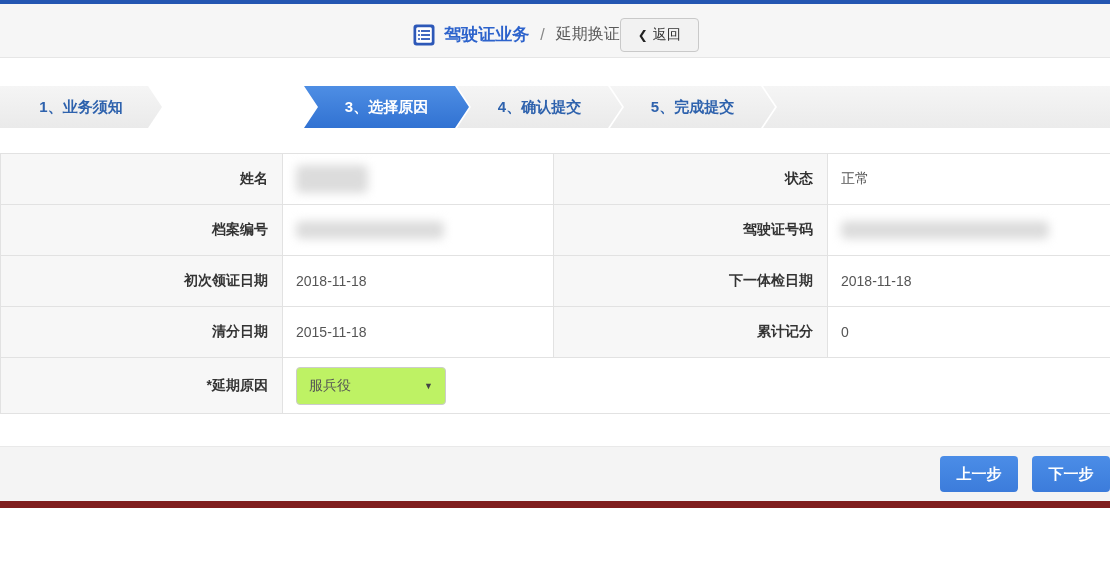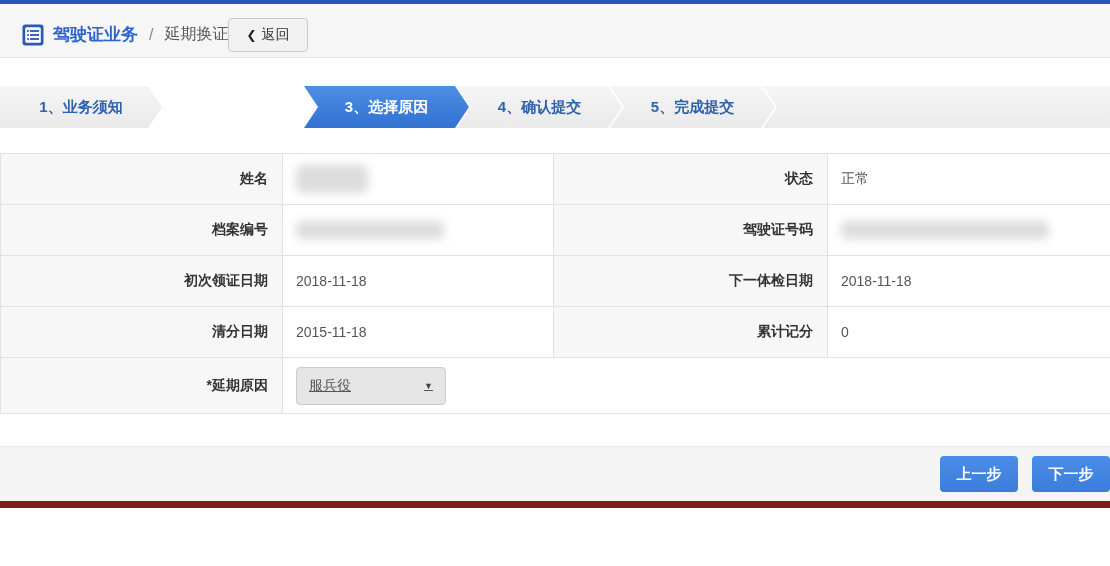--- a/index.html
+++ b/index.html
@@ -8,21 +8,21 @@
     width:1110px; height:566px;
     font-family:"Liberation Sans","DejaVu Sans",sans-serif;
     position:relative; overflow:hidden;
   }
   
   .topbar { height:4px; background:#2456b2; width:100%; }
 
   
   .header {
     height:54px; background:#f6f6f6; border-bottom:1px solid #e6e6e6;
-    display:flex; align-items:center; justify-content:flex-start;
+    display:flex; align-items:center; justify-content:center;
     padding:8px 20px 0 22px;
   }
   .header-left { display:flex; align-items:center; gap:9px; }
   .list-icon { width:22px; height:22px; display:block; }
   .title-primary { color:#2d63cc; font-size:17px; font-weight:bold; }
   .title-sep { color:#888; font-size:16px; margin:0 2px; }
   .title-secondary { color:#5a5a5a; font-size:16px; }
   .back-btn {
     background:#f2f2f2; border:1px solid #c9c9c9; border-radius:4px;
     padding:7px 17px; font-size:14px; color:#333; cursor:pointer;
@@ -78,22 +78,22 @@
   .col-l2 { width:274px; } .col-v2 { width:283px; }
 
   .redacted { background:#dcdcdc; border-radius:5px; filter:blur(5px); }
   .redacted.name  { width:72px;  height:28px; }
   .redacted.file  { width:148px; height:18px; }
   .redacted.licno { width:208px; height:18px; }
 
   
   .select-box {
     width:150px; height:38px; border:1px solid #ccc; border-radius:4px;
-    background:#e5e5e5; display:flex; align-items:center;
-    padding:0 12px; cursor:pointer; justify-content:space-between;text-decoration:underline;
+    background:#bef264; display:flex; align-items:center;
+    padding:0 12px; cursor:pointer; justify-content:space-between;
   }
   .select-box .sel-text { color:#555; font-size:14px; }
   .select-box .caret { color:#444; font-size:9px; }
 
   
   .footer {
     margin-top:32px; height:62px; background:#f4f4f4;
     border-top:1px solid #e9e9e9; border-bottom:7px solid #7f1d1d;
     display:flex; align-items:center; justify-content:flex-end;
     gap:14px; 

